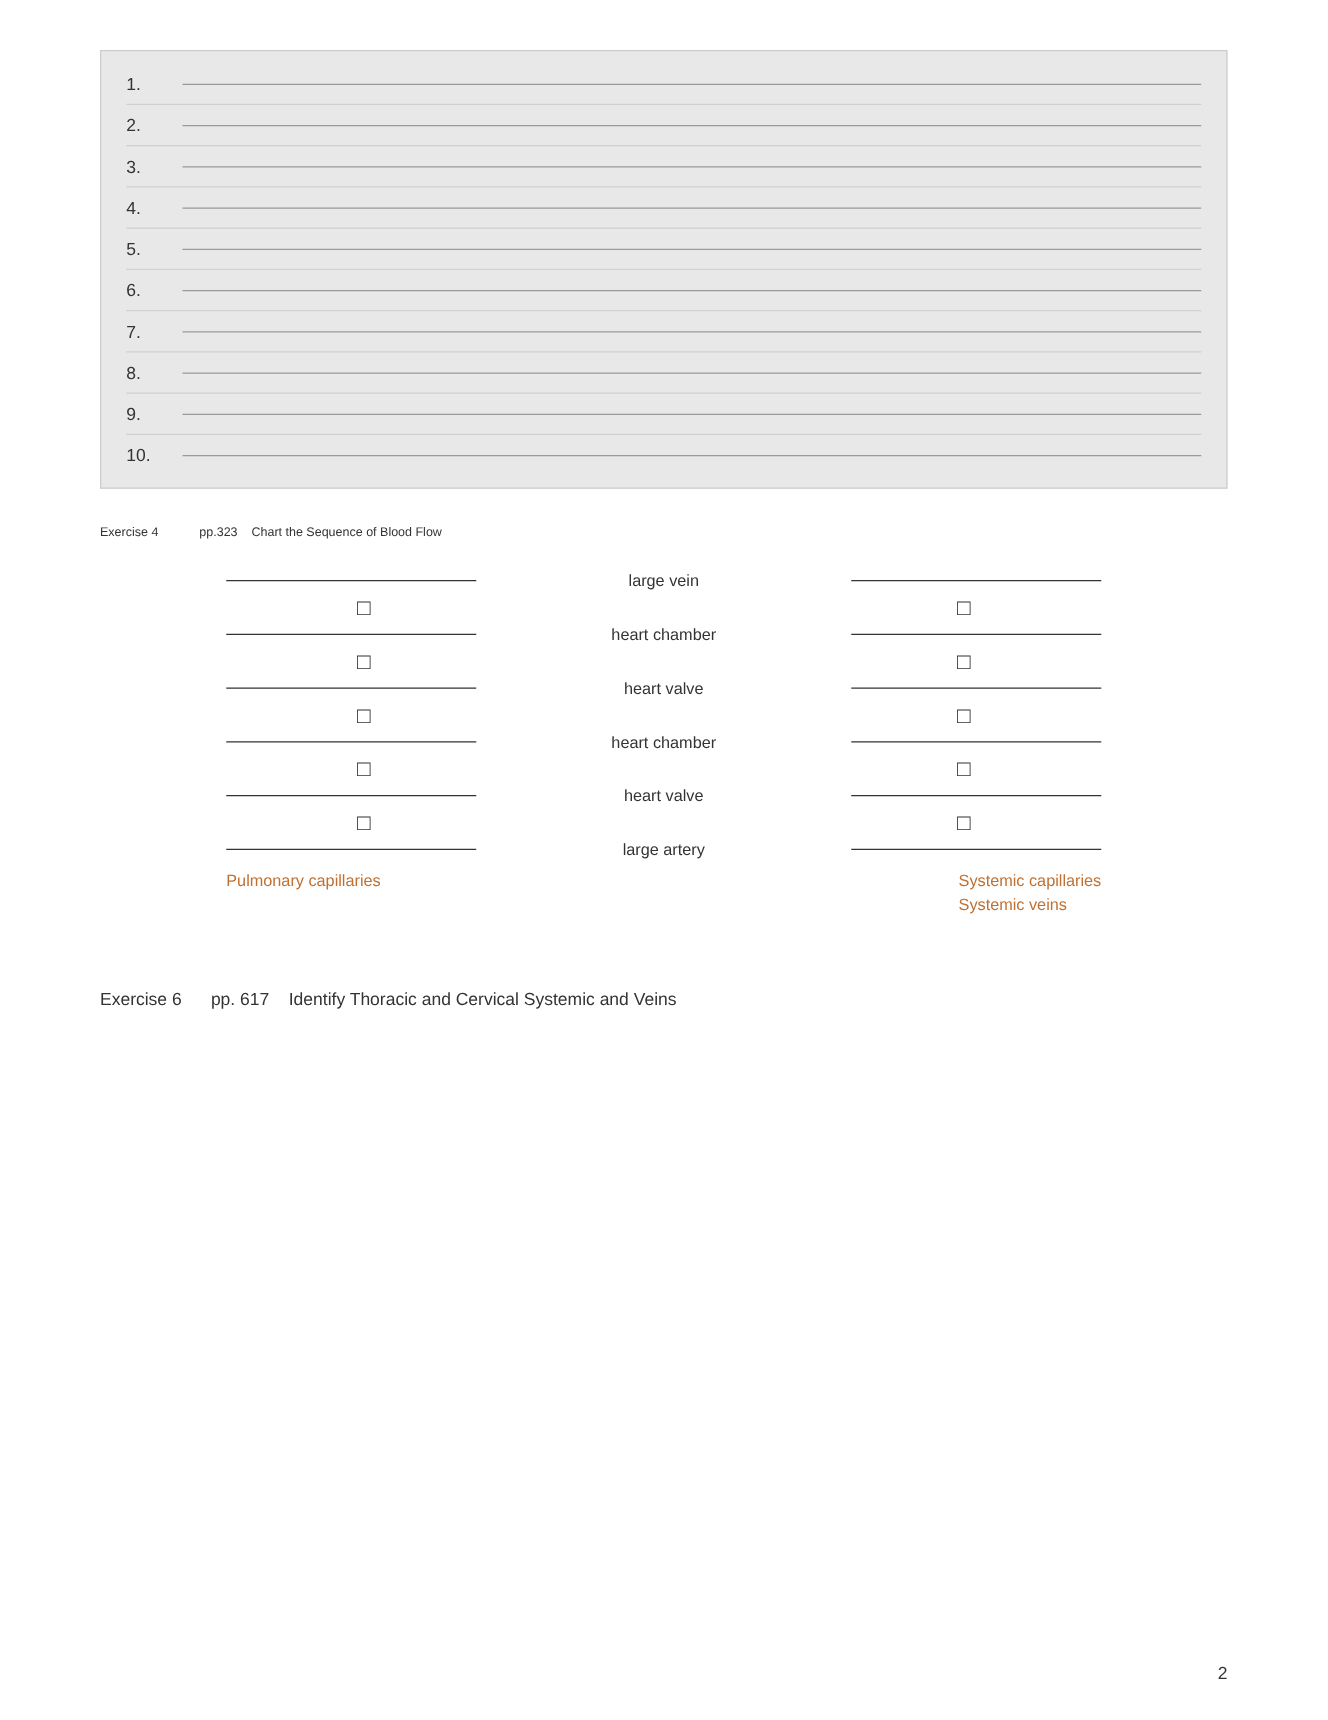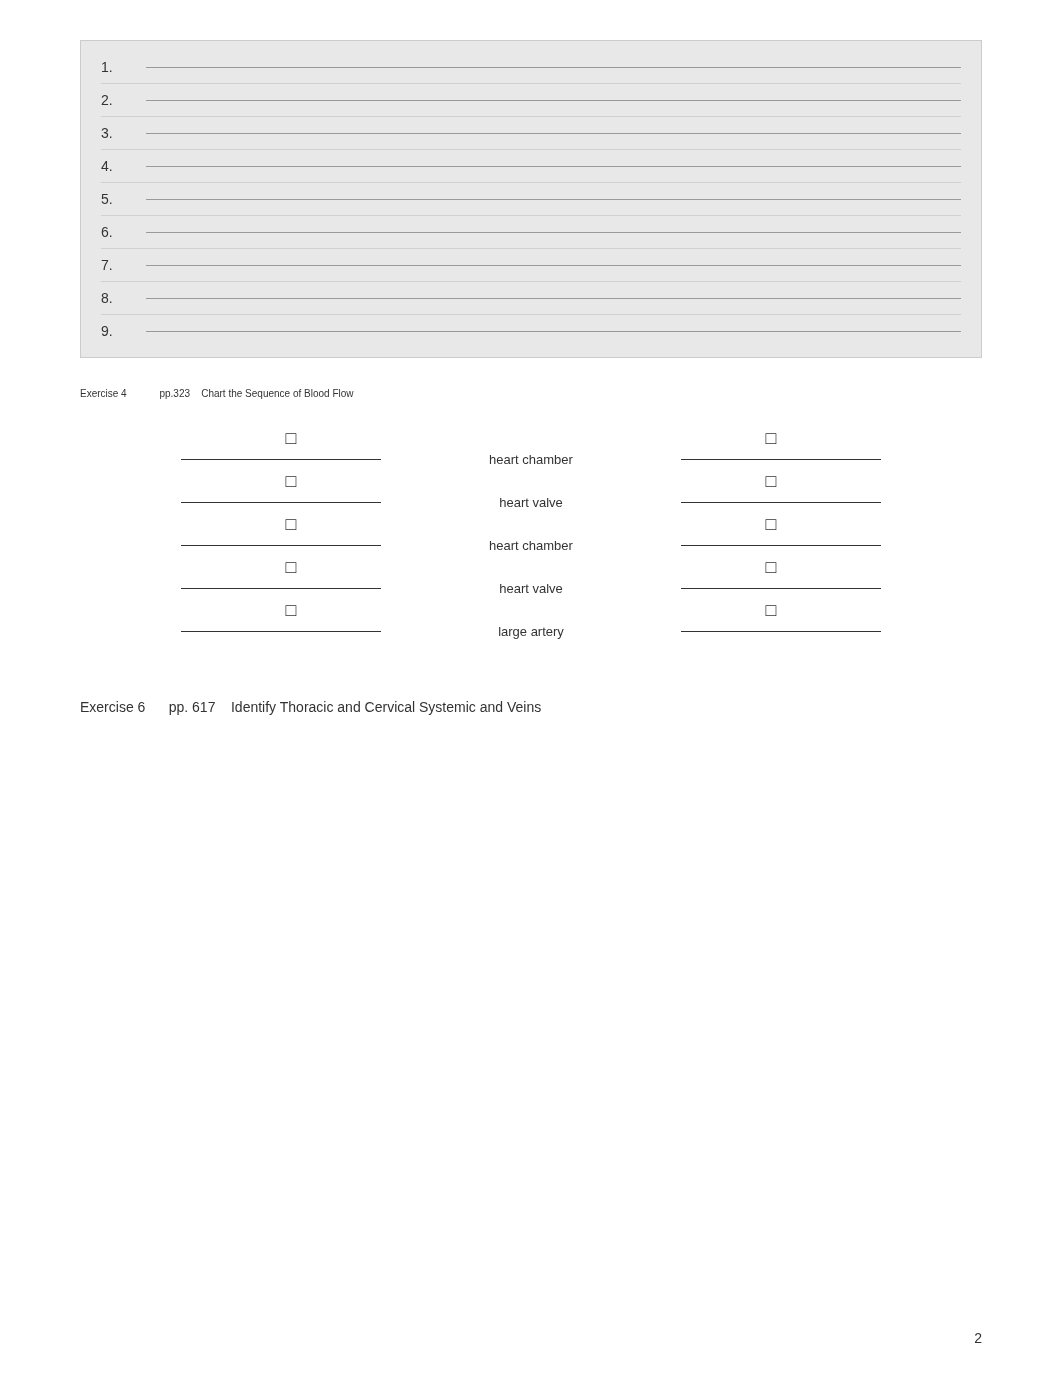--- a/index.html
+++ b/index.html
@@ -198,31 +198,40 @@
       <div class="list-line"></div>
     </div>
     <div class="list-item-row">
       <span class="list-number">8.</span>
       <div class="list-line"></div>
     </div>
     <div class="list-item-row">
       <span class="list-number">9.</span>
       <div class="list-line"></div>
     </div>
+    <div class="list-item-row">
+      <span class="list-number">10.</span>
+      <div class="list-line"></div>
+    </div>
   </div>
 
   <div class="exercise-header">
     <span class="ex-num">Exercise 4</span>
     <span>pp.323</span>
     &nbsp;&nbsp;
     <span>Chart the Sequence of Blood Flow</span>
   </div>
 
   <div class="flow-chart">
 
+    <div class="flow-row">
+      <div class="flow-line-left"></div>
+      <div class="flow-label-center">large vein</div>
+      <div class="flow-line-right"></div>
+    </div>
 
     <div class="flow-arrow-row">
       <div class="arrow-left">□</div>
       <div class="arrow-spacer"></div>
       <div class="arrow-right">□</div>
     </div>
 
     <div class="flow-row">
       <div class="flow-line-left"></div>
       <div class="flow-label-center">heart chamber</div>
@@ -270,20 +279,27 @@
       <div class="arrow-spacer"></div>
       <div class="arrow-right">□</div>
     </div>
 
     <div class="flow-row">
       <div class="flow-line-left"></div>
       <div class="flow-label-center">large artery</div>
       <div class="flow-line-right"></div>
     </div>
 
+    <div class="chart-labels-row">
+      <div class="pulmonary-label">Pulmonary capillaries</div>
+      <div class="systemic-col">
+        <div class="systemic-label">Systemic capillaries</div>
+        <div class="systemic-label">Systemic veins</div>
+      </div>
+    </div>
 
   </div>
 
   <div class="exercise6-header">
     <span>Exercise 6</span>
     &nbsp;&nbsp;&nbsp;&nbsp;
     <span>pp. 617</span>
     &nbsp;&nbsp;
     <span>Identify Thoracic and Cervical Systemic and Veins</span>
   </div>

